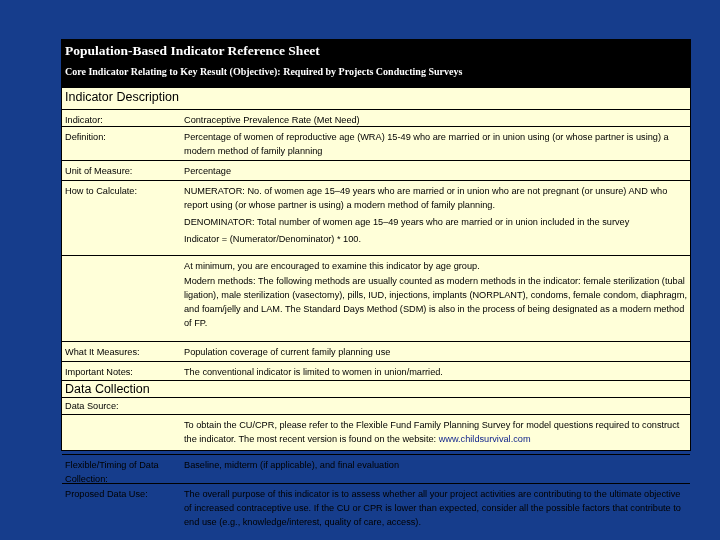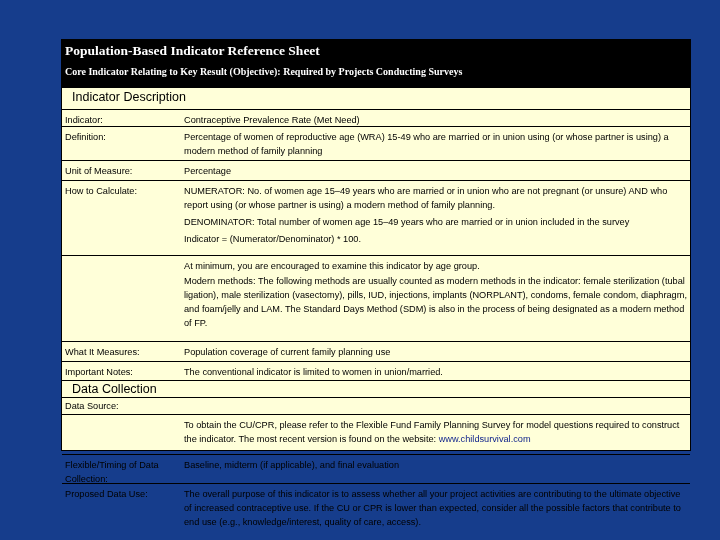--- a/index.html
+++ b/index.html
@@ -21,21 +21,21 @@
     }
     .title-bar {
       position: absolute; left: 0; top: 0; width: 100%; height: 48px;
       background: #000; color: #fff;
       font-family: "Liberation Serif", serif; font-weight: bold;
     }
     .title1 { position: absolute; left: 3px; top: 3px; font-size: 13.5px; }
     .title2 { position: absolute; left: 3px; top: 26px; font-size: 10px; }
     .section-header {
       position: absolute; left: 0; width: 100%;
-      font-size: 12.5px; color: #000; padding-left: 10px; box-sizing: border-box;
+      font-size: 12.5px; color: #000; padding-left: 3px; box-sizing: border-box;
     }
     .row {
       position: absolute; left: 0; width: 100%;
       border-top: 1px solid #000; box-sizing: border-box;
       font-size: 9.2px; color: #000;
     }
     .label { position: absolute; left: 3px; top: 3px; width: 118px; line-height: 14px; }
     .value { position: absolute; left: 122px; top: 3px; width: 505px; line-height: 14px; }
     .value p { margin: 0 0 1px 0; }
     .link { color: #0b1f8a; }

